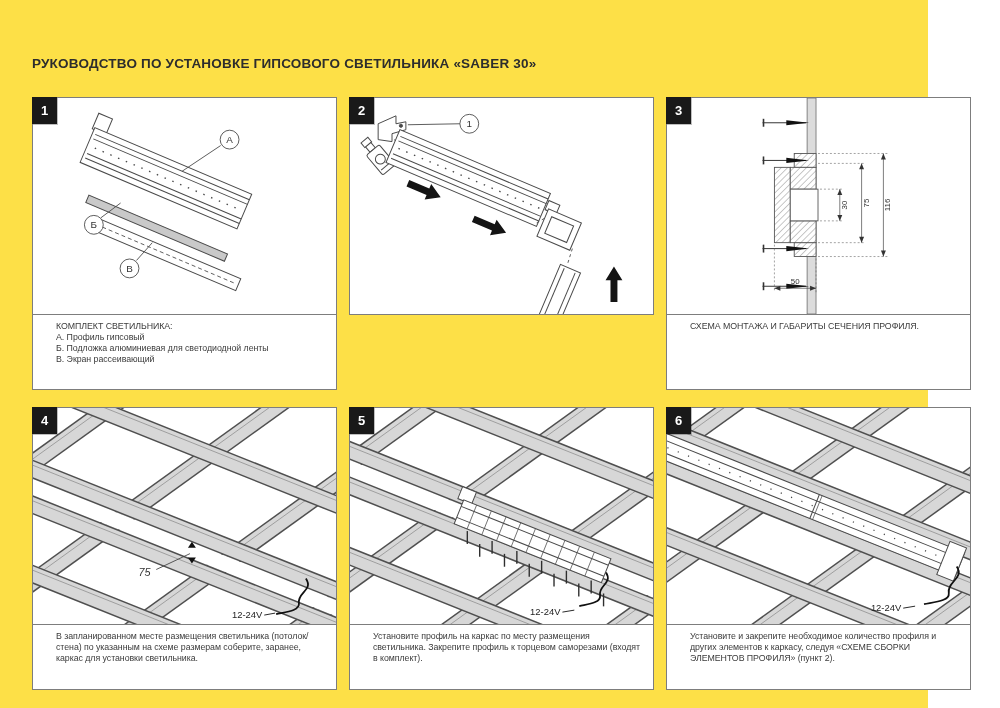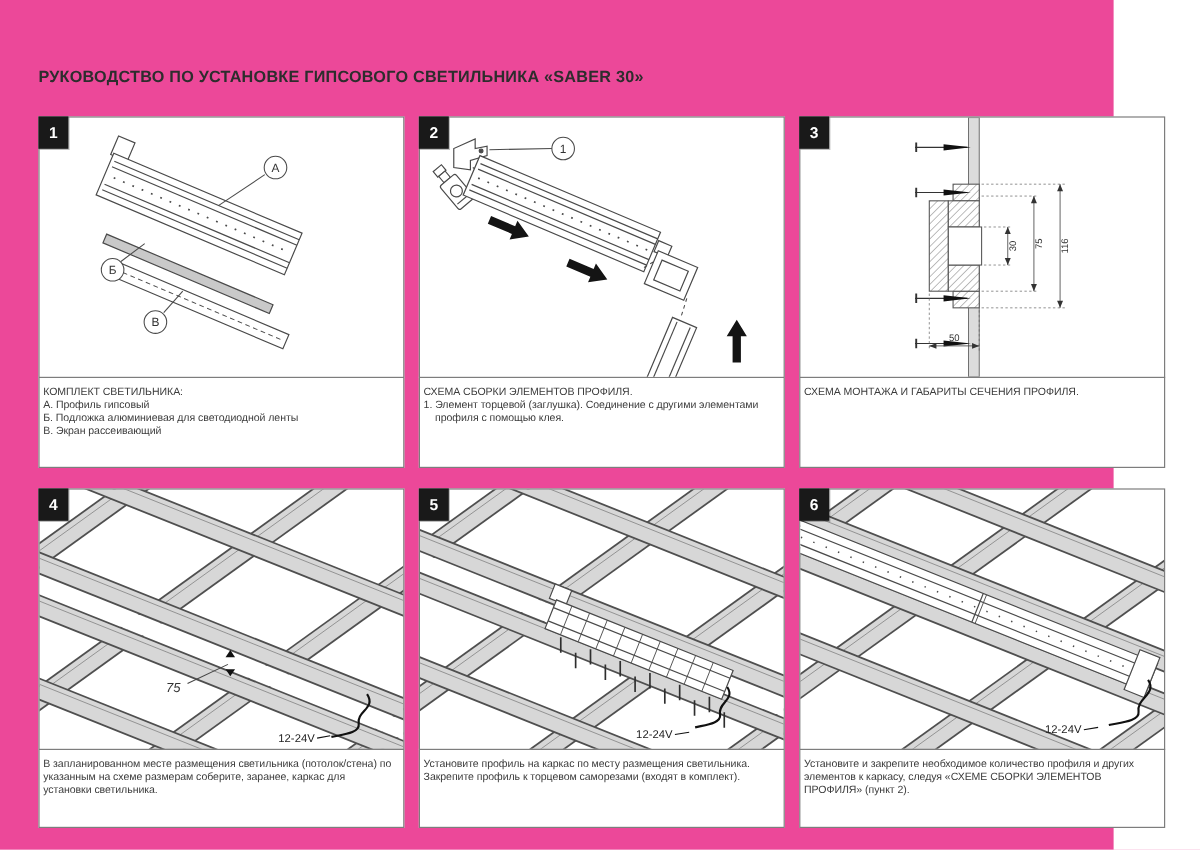--- a/index.html
+++ b/index.html
@@ -1,25 +1,25 @@
 <!DOCTYPE html>
 <html><head>
 <meta charset="utf-8">
 <style>
 *{margin:0;padding:0;box-sizing:border-box}
 html,body{background:#fff}
 body{width:1000px;height:708px;overflow:hidden;font-family:"Liberation Sans",sans-serif}
-.page{position:relative;width:928px;height:708px;background:#ec4899}
+.page{position:relative;width:928px;height:708px;background:#fde047}
 .title{position:absolute;left:32px;top:56px;font-size:13.5px;font-weight:bold;color:#2d2d2d;letter-spacing:.2px}
 .grid{position:absolute;left:32px;top:97px;width:940px}
 .row{display:flex;gap:12px}
 .row.r1{margin-bottom:17px}
 .panel{width:305px}
 .figbox{height:218px;border:1px solid #7d7d7d;position:relative;background:#fff}
-.capbox{border:1px solid #7d7d7d;margin-top:-1px;padding:6px 9px 0 3px;color:#3b3b3b;font-size:8.8px;line-height:11px;overflow:hidden;background:#fff;letter-spacing:-.05px}
+.capbox{border:1px solid #7d7d7d;margin-top:-1px;padding:6px 9px 0 23px;color:#3b3b3b;font-size:8.8px;line-height:11px;overflow:hidden;background:#fff;letter-spacing:-.05px}
 .r1 .capbox{height:76px}
 .r2 .capbox{height:66px}
 .para{white-space:pre-line;margin-bottom:6px}
 .para:last-child{margin-bottom:0}
 .badge{position:absolute;top:-1px;left:-1px;width:25px;height:27px;background:#191919;color:#fff;font-size:13px;font-weight:bold;display:flex;align-items:center;justify-content:center;box-shadow:1px 1px 0 rgba(0,0,0,.25)}
 svg.fig{display:block;width:100%;height:100%}
 .co{font-size:10px;fill:#333;stroke:none;text-anchor:middle}
 .dt{font-size:8px;fill:#333;stroke:none;text-anchor:middle}
 .arr{fill:#141414;stroke:none}
 .dash{stroke:#4a4a4a;stroke-width:.9;stroke-dasharray:3,3;fill:none}
@@ -129,25 +129,20 @@
               <rect x="0" y="0" width="22" height="60"></rect>
               <line x1="5" y1="2" x2="5" y2="60"></line>
               <line x1="17" y1="2" x2="17" y2="60"></line>
             </g>
             <g transform="translate(266,206) rotate(-90)">
               <polygon class="arr" points="0,-3.5 22,-3.5 22,-8.5 36,0 22,8.5 22,3.5 0,3.5"></polygon>
             </g>
           </svg>
           <div class="badge">2</div>
         </div>
-        <div class="capbox">
-            <div class="para">СХЕМА СБОРКИ ЭЛЕМЕНТОВ ПРОФИЛЯ.
-1. Элемент торцевой (заглушка). Соединение с другими элементами
-&nbsp;&nbsp;&nbsp;&nbsp;профиля с помощью клея.</div>
-          </div>
       </div>
 
       <div class="panel">
         <div class="figbox">
           <svg class="fig" viewBox="0 0 305 218">
             <defs>
               <pattern id="hx" width="4.5" height="4.5" patternUnits="userSpaceOnUse" patternTransform="rotate(45)">
                 <rect width="4.5" height="4.5" fill="#fff"></rect>
                 <line x1="0" y1="0" x2="0" y2="4.5" stroke="#9a9a9a" stroke-width="1.1"></line>
               </pattern>

